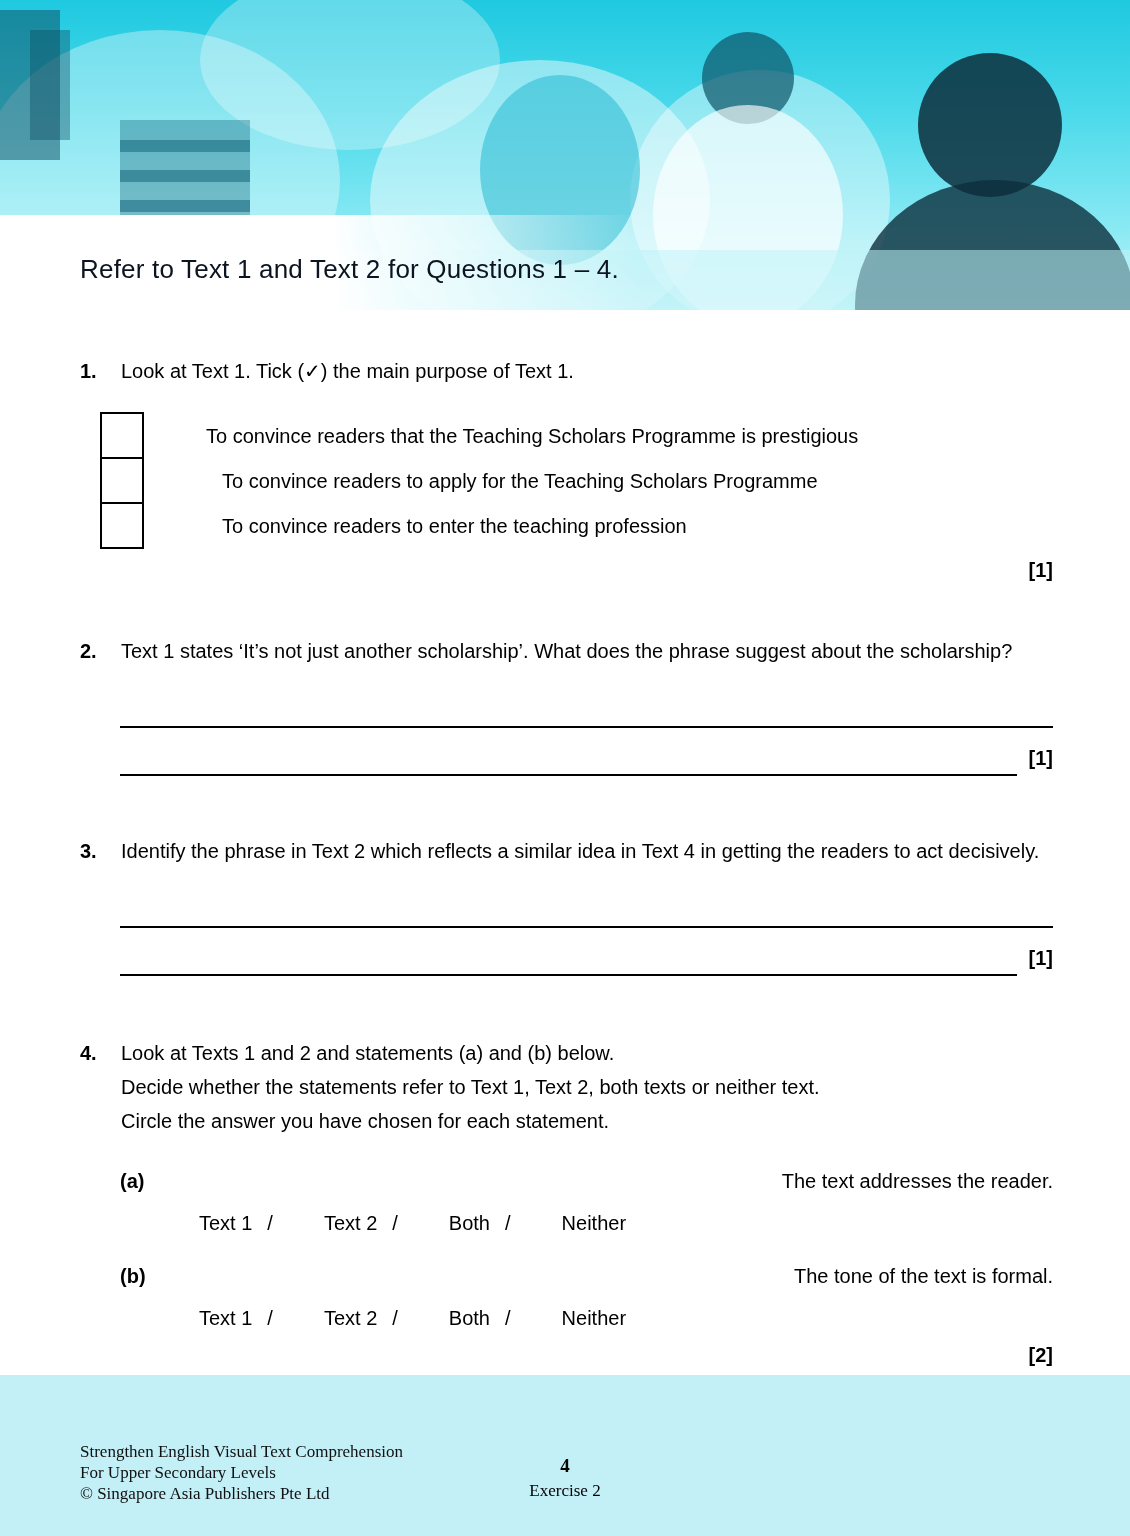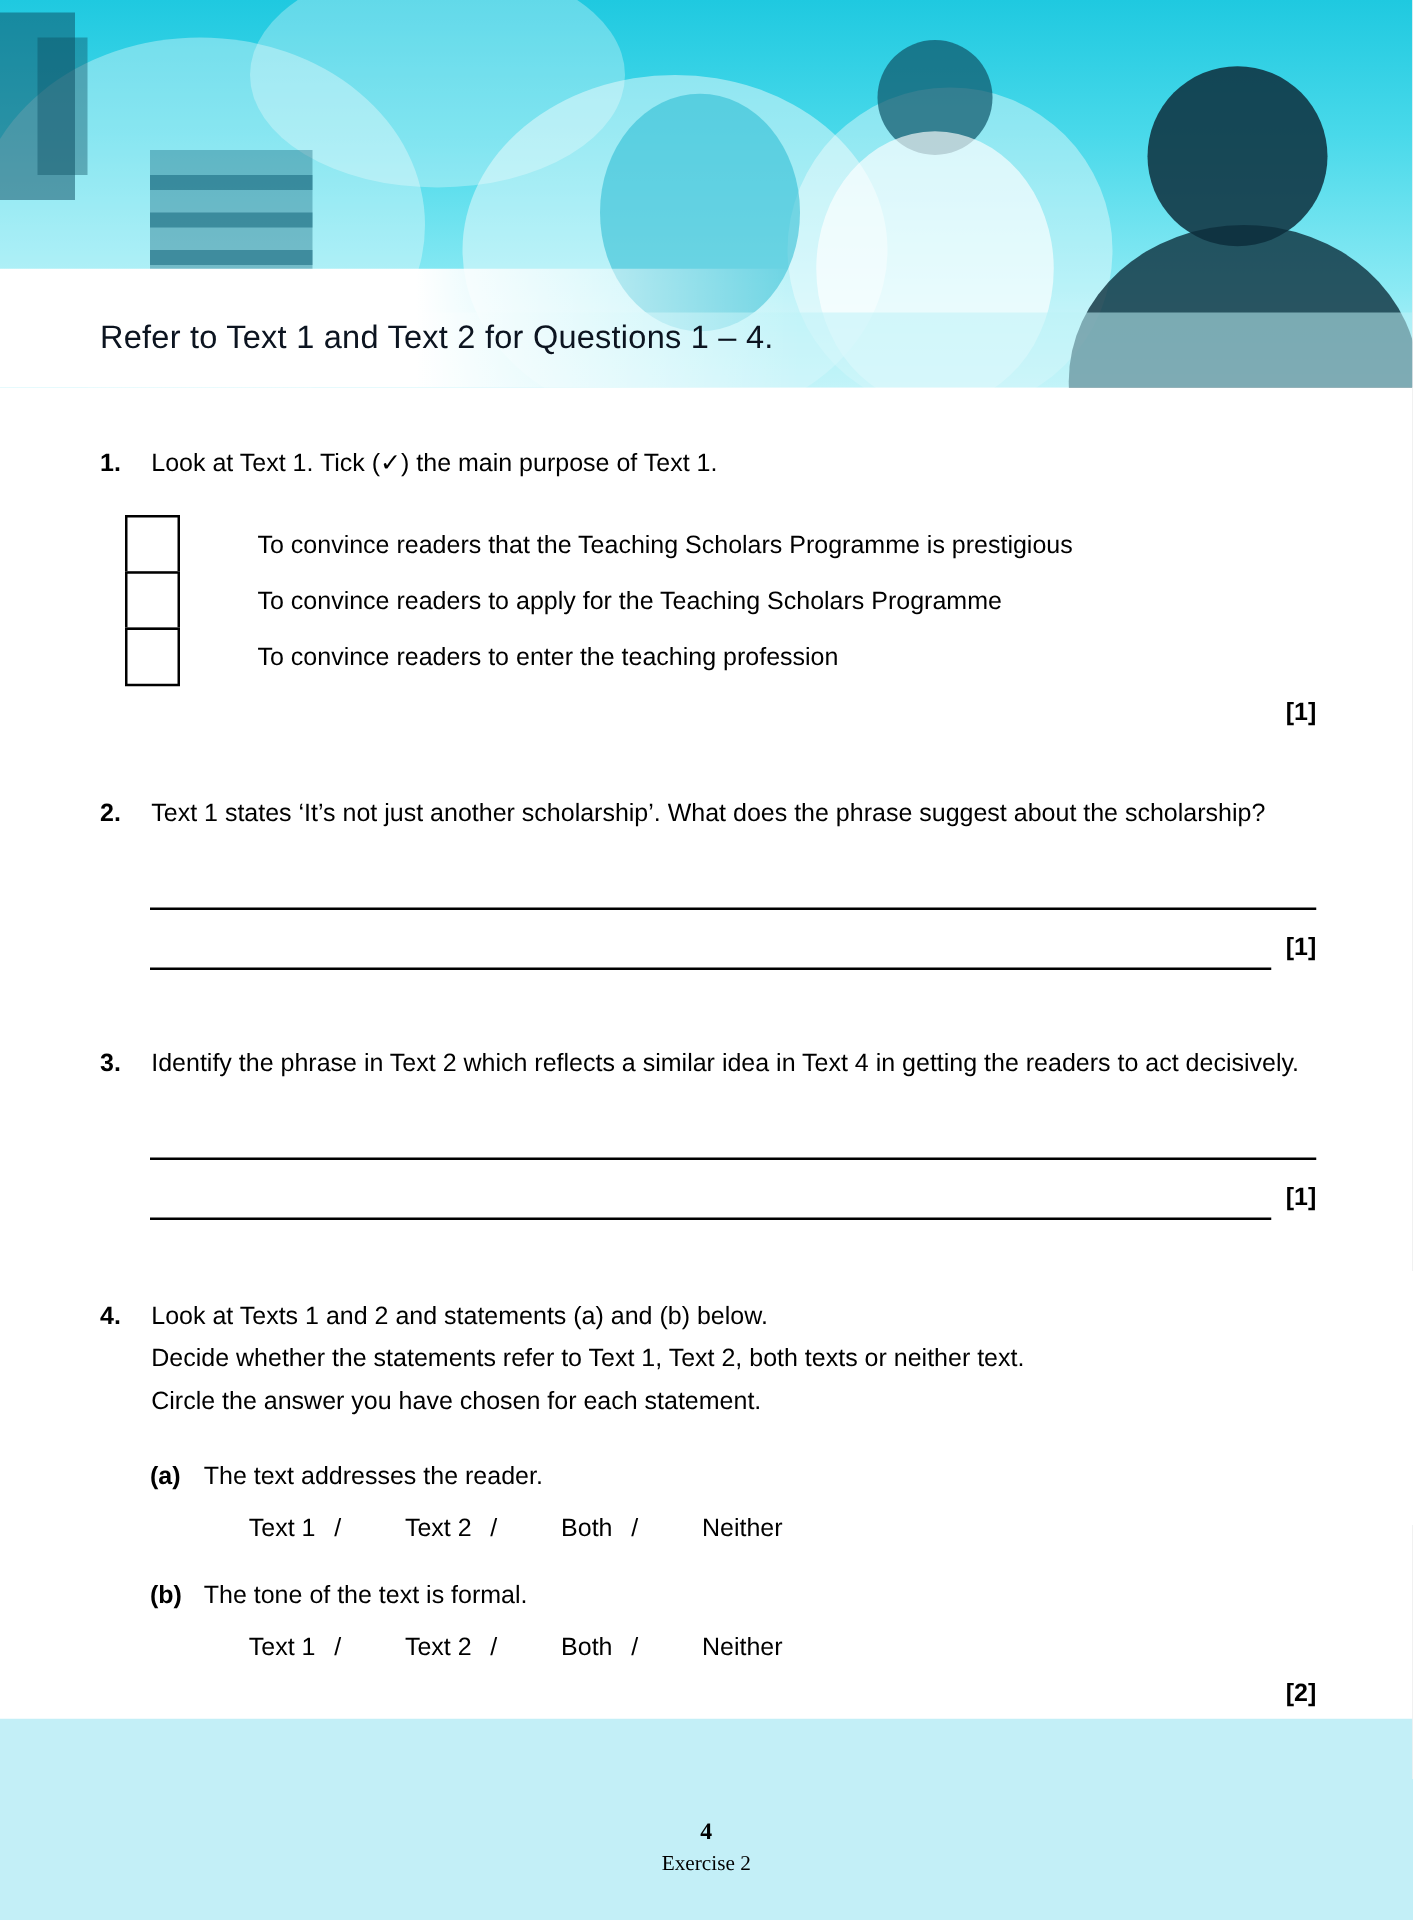--- a/index.html
+++ b/index.html
@@ -25,41 +25,41 @@
   .q{display:flex;align-items:flex-start;}
   .q-num{flex:none;width:41px;font-size:20px;font-weight:bold;line-height:30px;}
   .q-text{flex:1;font-size:20px;line-height:30px;}
   .justify{text-align:justify;}
 
   .q1{margin-top:46px;}
 
   
   .tick-group{margin-top:26px;margin-left:20px;}
   .tick-row{display:flex;align-items:center;height:47px;}
-  .tick-row + .tick-row{margin-top:-2px;}
+  .tick-row + .tick-row{margin-top:-2px;gap:16px;}
   .tick-box{flex:none;width:44px;height:47px;border:2px solid #000;box-sizing:border-box;background:#fff;cursor:pointer;}
   .tick-label{margin-left:62px;font-size:20px;line-height:24px;}
 
   .marks-right{text-align:right;font-size:20px;font-weight:bold;}
   .q1-marks{margin-top:10px;}
 
   .q2{margin-top:54px;}
   .q3{margin-top:60px;}
 
   .answer-block{margin-left:40px;margin-top:14px;}
   .answer-line{height:46px;border-bottom:2px solid #000;}
   .answer-last{display:flex;align-items:flex-end;}
   .answer-last .answer-line{flex:1;}
   .answer-last .marks{flex:none;padding-left:12px;font-size:20px;font-weight:bold;margin-bottom:6px;}
 
   .q4{margin-top:62px;}
   .q4 .prompt-line{font-size:20px;line-height:30px;margin-bottom:4px;}
   .part{display:flex;margin-left:40px;margin-top:26px;}
   .part-label{flex:none;width:43px;font-size:20px;font-weight:bold;line-height:30px;}
-  .part-body{flex:1;}
+  .part-body{flex:1;text-align:right;}
   .part-statement{font-size:20px;line-height:30px;}
   .choices{margin-top:16px;font-size:20px;display:flex;align-items:center;}
   .choice{cursor:pointer;margin-left:36px;}
   .sep{margin:0 15px;}
   .q4-marks{margin-top:14px;}
 
   
   .footer{position:absolute;left:0;right:0;bottom:0;height:161px;background:#c3eff7;}
   .imprint{position:absolute;left:80px;top:66px;
     font-family:"Liberation Serif","DejaVu Serif",serif;font-size:17px;line-height:21px;color:#101010;}
@@ -193,17 +193,22 @@
           <span class="choice">Neither</span>
         </div>
       </div>
     </div>
 
     <div class="marks-right q4-marks">[2]</div>
 
   </div>
 
   <div class="footer">
+    <div class="imprint">
+      <div>Strengthen English Visual Text Comprehension</div>
+      <div>For Upper Secondary Levels</div>
+      <div>© Singapore Asia Publishers Pte Ltd</div>
+    </div>
     <div class="footer-pagenum">4</div>
     <div class="footer-exercise">Exercise 2</div>
   </div>
 
 </div>
 
 </body></html>

